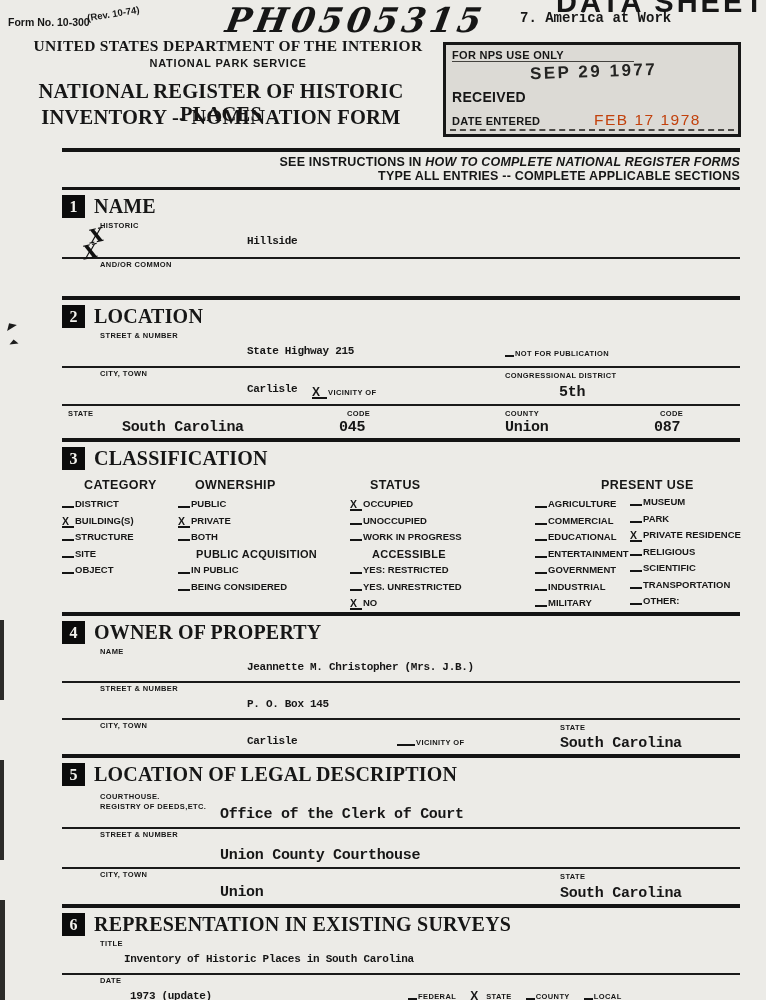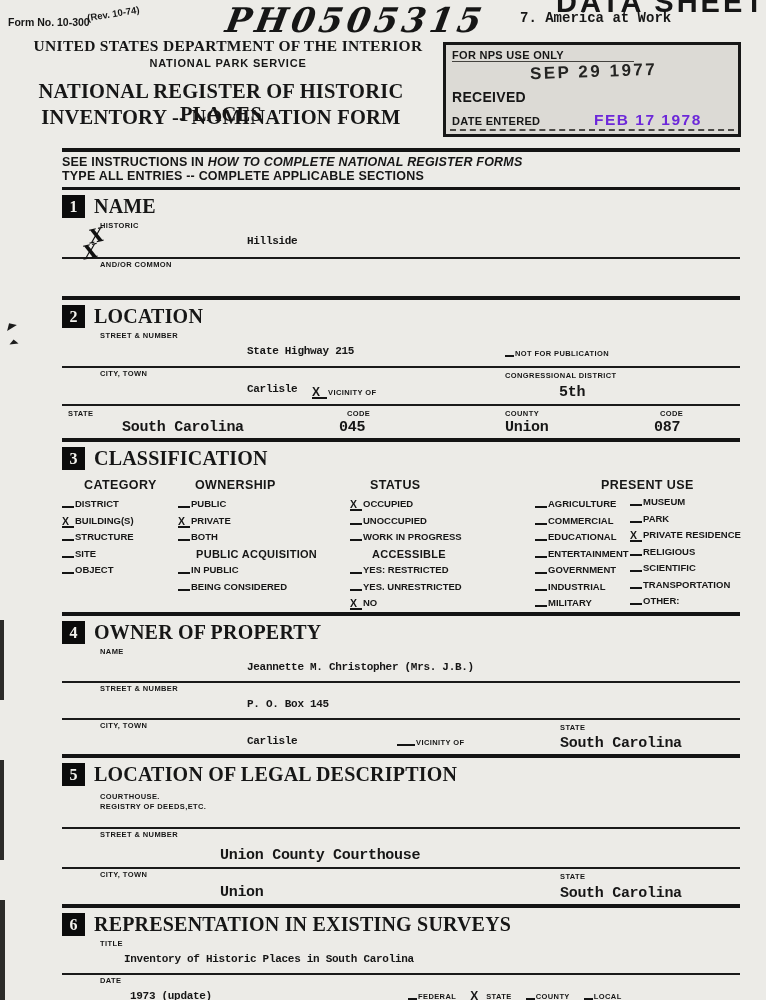--- a/index.html
+++ b/index.html
@@ -19,27 +19,27 @@
   .npssvc{left:18px;top:57px;width:420px;text-align:center;font-size:11px;font-weight:700;letter-spacing:0.8px;}
   .title1{left:0px;top:80px;width:442px;text-align:center;font:800 20.5px "Liberation Serif",serif;letter-spacing:0.2px;}
   .title2{left:0px;top:106px;width:442px;text-align:center;font:800 20.5px "Liberation Serif",serif;letter-spacing:0.2px;}
   .npsbox{left:443px;top:42px;width:292px;height:89px;background:#dcdad5;border:3px solid #171717;}
   .npsbox .bhead{position:absolute;left:6px;top:4px;font-size:11px;font-weight:700;letter-spacing:0.3px;
                  border-bottom:1.5px solid #44423e;padding-right:70px;}
   .stamp1{position:absolute;left:84px;top:17px;font-weight:700;font-size:17px;letter-spacing:2.5px;
           transform:rotate(-2deg);color:#242422;white-space:nowrap;}
   .received{position:absolute;left:6px;top:44px;font-size:14px;font-weight:700;letter-spacing:0.3px;}
   .dateent{position:absolute;left:6px;bottom:7px;font-size:11px;font-weight:700;letter-spacing:0.3px;}
-  .stamp2{position:absolute;left:148px;bottom:5px;font-weight:700;font-size:15.5px;letter-spacing:1.5px;
-          color:#6d28d9;white-space:nowrap;}
+  .stamp2{position:absolute;left:148px;bottom:5px;font-weight:400;font-size:15.5px;letter-spacing:1.5px;
+          color:#c2410c;white-space:nowrap;}
   .npsdash{position:absolute;left:4px;right:4px;bottom:3px;border-bottom:2px dashed #4a4844;}
 
   
   .instructions{margin:0 26px 0 62px;border-top:4px solid #141414;border-bottom:3px solid #141414;
-                padding:3px 0 4px;text-align:left;font-weight:700;font-size:12.5px;letter-spacing:0.2px;}
+                padding:3px 0 4px;text-align:right;font-weight:700;font-size:12.5px;letter-spacing:0.2px;}
   .instructions .em{font-style:italic;}
 
   
   .sec{margin:0 26px 0 62px;border-top:4px solid #141414;position:relative;}
   .sec.first{border-top:none;}
   .shead{display:flex;align-items:center;gap:9px;padding:5px 0 2px;}
   .snum{width:23px;height:23px;background:#0b0b0b;color:#f2f1ec;font:700 16px "Liberation Serif",serif;
         display:flex;align-items:center;justify-content:center;flex:0 0 auto;}
   .stitle{font:800 20px "Liberation Serif",serif;letter-spacing:0.2px;white-space:nowrap;}
 
@@ -239,20 +239,21 @@
   <div class="sec">
     <div class="shead">
       <div class="snum">5</div>
       <div class="stitle">LOCATION OF LEGAL DESCRIPTION</div>
     </div>
     <div class="frow" style="min-height:38px;">
       <div class="flabel" style="padding-top:3px;">
         <span>COURTHOUSE.</span><br>
         <span>REGISTRY OF DEEDS,ETC.</span>
       </div>
+      <div class="abs mono" style="left:158px;bottom:4px;">Office of the Clerk of Court</div>
     </div>
     <div class="frow" style="min-height:37px;">
       <div class="flabel">STREET &amp; NUMBER</div>
       <div class="abs mono" style="left:158px;bottom:3px;">Union County Courthouse</div>
     </div>
     <div class="frow noline" style="min-height:34px;">
       <div class="flabel">CITY, TOWN</div>
       <div class="abs mono" style="left:158px;bottom:3px;">Union</div>
       <div class="abs slabel" style="left:498px;top:3px;">STATE</div>
       <div class="abs mono" style="left:498px;bottom:2px;">South Carolina</div>

